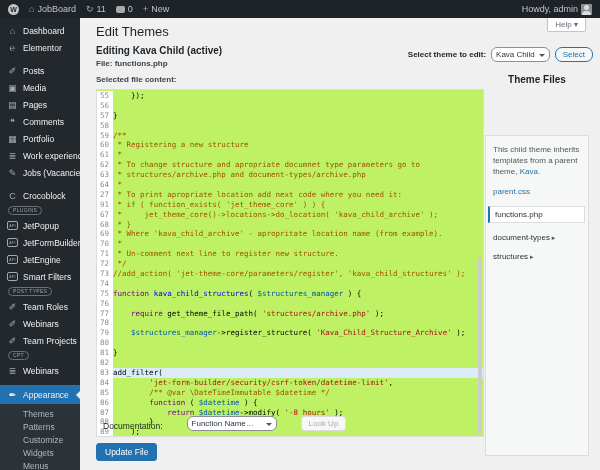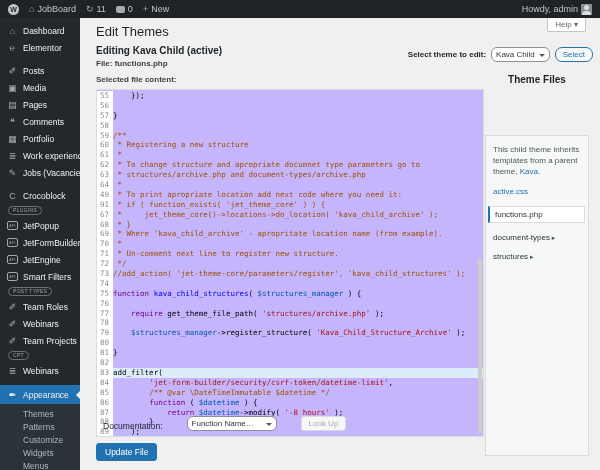--- a/index.html
+++ b/index.html
@@ -69,21 +69,21 @@
   .btn-disabled { background:#f6f7f7; border:1px solid #dcdcde; color:#a7aaad;
     border-radius:3px; font-size:8px; padding:2px 7px; height:15px;
     font-family:"Liberation Sans",sans-serif; }
   .btn-primary { position:absolute; left:16px; top:425px; background:#2271b1; border:1px solid #2271b1;
     color:#fff; border-radius:3px; font-size:8.5px; padding:3px 8px; cursor:pointer;
     font-family:"Liberation Sans",sans-serif; }
   .selected-file-label { position:absolute; left:16px; top:57px; font-size:8px; font-weight:bold; color:#3c434a; }
 
   
   #editor { position:absolute; left:16px; top:71px; width:388px; height:348px;
-    background:#c4b5fd; border:1px solid #dcdcde; overflow:hidden; cursor:text; }
+    background:#bef264; border:1px solid #dcdcde; overflow:hidden; cursor:text; }
   #code-lines { padding-top:1px; }
   .cm-line { display:flex; height:9.9px; font-family:"DejaVu Sans Mono", monospace;
     font-size:7.5px; line-height:9.9px; }
   .cm-gutter { flex:0 0 16px; text-align:right; padding-right:4px; color:#8c8c8c;
     background:#fff; }
   .cm-code { flex:1; white-space:pre; color:#000; }
   .cm-active .cm-code { background:#dcebf8; }
   .tc { color:#a05000; } .tk { color:#770088; } .ts { color:#aa1111; }
   .tv { color:#0055aa; } .td { color:#0000ee; } .tp { color:#000; }
   #editor-scrollthumb { position:absolute; right:1px; top:168px; width:4px; height:176px;
@@ -263,21 +263,21 @@
           </div>
           <div class="cm-line">
             <span class="cm-gutter">63</span>
             <span class="cm-code"><span class="tc"> * structures/archive.php and document-types/archive.php</span></span>
           </div>
           <div class="cm-line">
             <span class="cm-gutter">64</span>
             <span class="cm-code"><span class="tc"> *</span></span>
           </div>
           <div class="cm-line">
-            <span class="cm-gutter">49</span>
+            <span class="cm-gutter">27</span>
             <span class="cm-code"><span class="tc"> * To print apropriate location add next code where you need it:</span></span>
           </div>
           <div class="cm-line">
             <span class="cm-gutter">91</span>
             <span class="cm-code"><span class="tc"> * if ( function_exists( 'jet_theme_core' ) ) {</span></span>
           </div>
           <div class="cm-line">
             <span class="cm-gutter">67</span>
             <span class="cm-code"><span class="tc"> *     jet_theme_core()-&gt;locations-&gt;do_location( 'kava_child_archive' );</span></span>
           </div>
@@ -372,21 +372,21 @@
         </div>
       <div id="editor-scrollthumb"></div>
     </div>
 
     <div class="tf-heading">Theme Files</div>
     <div id="theme-files-panel">
       <div class="tf-desc">
         <span>This child theme inherits templates from a parent theme, </span><span class="tf-link">Kava.</span>
       </div>
       <div id="theme-files-list">
-          <div class="tf-link">active.css</div>
+          <div class="tf-link">parent.css</div>
           <div class="tf-current">functions.php</div>
           <div class="tf-folder">document-types<span class="tf-arrow"> ▸</span></div>
           <div class="tf-folder">structures<span class="tf-arrow"> ▸</span></div>
         </div>
     </div>
 
     <div class="doc-row">
       <span class="doc-label">Documentation:</span>
       <span class="wp-select doc-select">Function Name…</span>
       <button class="btn-disabled">Look Up</button>

